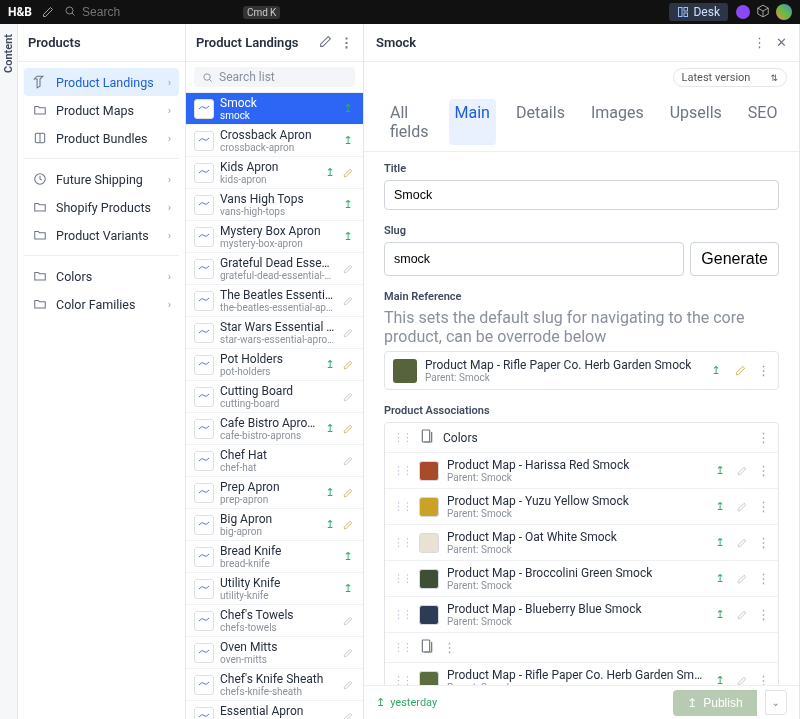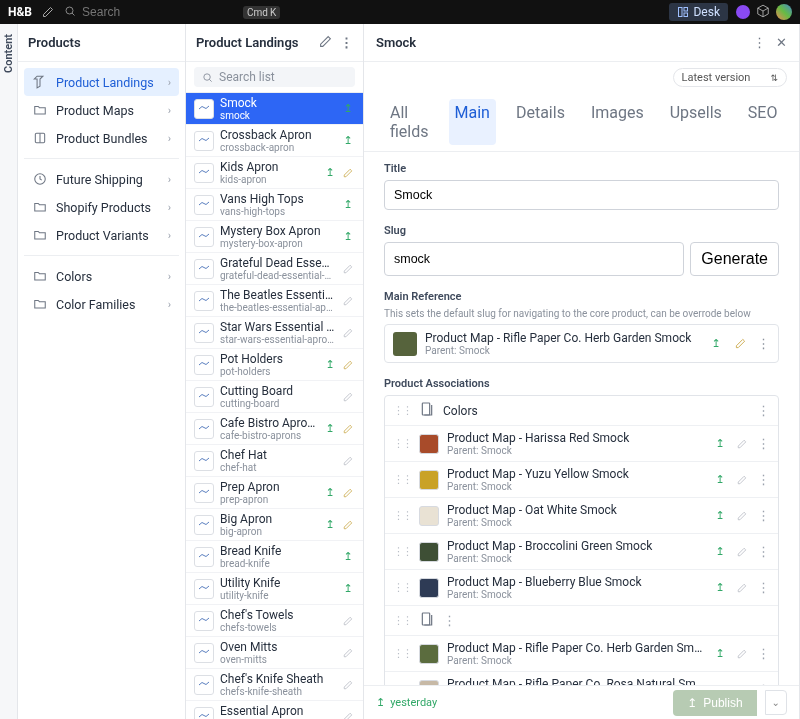--- a/index.html
+++ b/index.html
@@ -61,21 +61,21 @@
   .version-row { display:flex;justify-content:flex-end;padding:6px 12px;}
   .version-chip{font-size:11px;color:#555;display:flex;align-items:center;gap:20px;border:1px solid #e4e6ea;border-radius:12px;padding:2px 8px;}
   
   .tabs { display:flex;gap:14px;padding:6px 20px;border-bottom:1px solid #eceef1;}
   .tab { font-size:16px;color:#6e7683;padding:4px 6px;border-radius:4px;}
   .tab.active{background:#e9f1ff;color:#1e5ed6;}
   
   .form-body { padding:10px 20px 0 20px; overflow:auto; flex:1;}
   .fld{margin-bottom:14px;}
   .fld-lbl{font-size:11px;font-weight:600;color:#3f4a5c;margin-bottom:5px;}
-  .fld-help{font-size:10px;color:#8a919c;margin-bottom:5px;}
+  .fld-help{font-size:16px;color:#8a919c;margin-bottom:5px;}
   .txt-in{width:100%;border:1px solid #cfd3da;border-radius:4px;padding:7px 9px;font-size:12.5px;}
   .slug-row{display:flex;gap:6px;}
   .slug-row .txt-in{flex:1;}
   .gen-btn{border:1px solid #cfd3da;border-radius:4px;background:#fff;padding:7px 10px;font-size:16px;}
   
   .ref-card{border:1px solid #e1e4e9;border-radius:4px;padding:6px 8px;display:flex;align-items:center;gap:8px;}
   .ref-thumb{width:24px;height:24px;border-radius:3px;background:#56633c;}
   .ref-txt .rt{font-size:12px;}
   .ref-txt .rp{font-size:10px;color:#8a919c;}
   .ref-actions{margin-left:auto;display:flex;gap:10px;color:#8a919c;align-items:center;}

